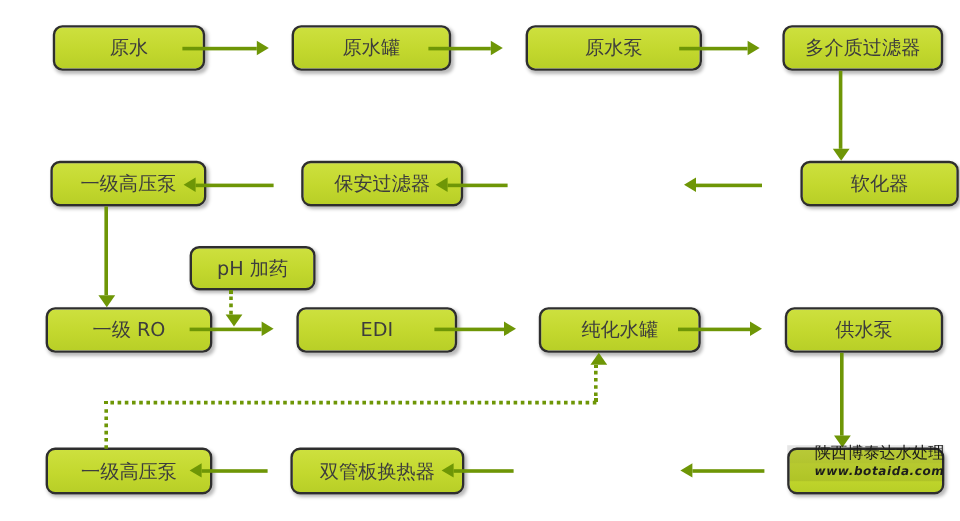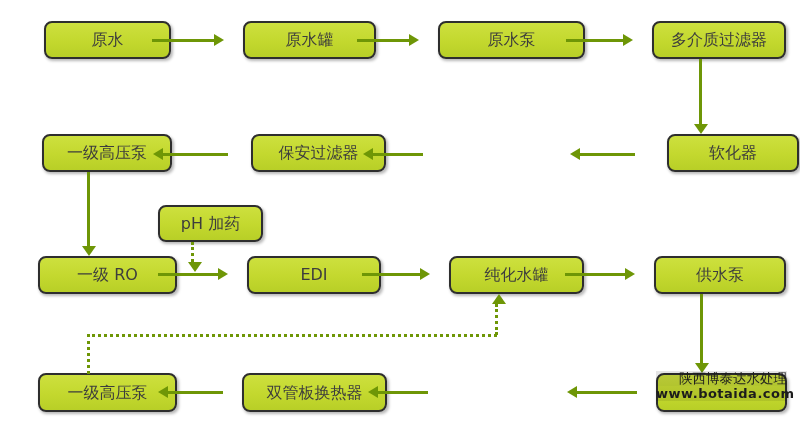--- a/index.html
+++ b/index.html
@@ -39,22 +39,22 @@
   .dot-v.head-down::after{content:"";position:absolute;bottom:-10px;left:-6px;width:0;height:0;
     border-left:7px solid transparent;border-right:7px solid transparent;
     border-top:10px solid var(--arrow,#6e9606);}
   .dot-v.head-up::before{content:"";position:absolute;top:-10px;left:-6px;width:0;height:0;
     border-left:7px solid transparent;border-right:7px solid transparent;
     border-bottom:10px solid var(--arrow,#6e9606);}
   
   .wm{position:absolute;left:-2px;right:-2px;top:-4px;text-align:right;z-index:2;
     color:#1c1c1c;pointer-events:none;}
   .wm-l1{display:block;font-size:13.5px;line-height:15px;background:rgba(0,0,0,0.10);}
-  .wm-l2{display:block;font-size:13px;line-height:15px;font-weight:bold;letter-spacing:0.5px;
-    background:rgba(0,0,0,0.08);}
+  .wm-l2{display:block;font-size:10px;line-height:15px;font-weight:bold;letter-spacing:0.5px;
+    background:rgba(0,0,0,0.08);font-style:italic;}
   .node .lbl{position:relative;z-index:1;}
 </style>
 </head>
 <body>
 
 <div id="canvas">
 
   <div class="node" style="left:25px;top:21px;width:127px;height:38px">
     <span class="lbl">原水</span>
   </div>

